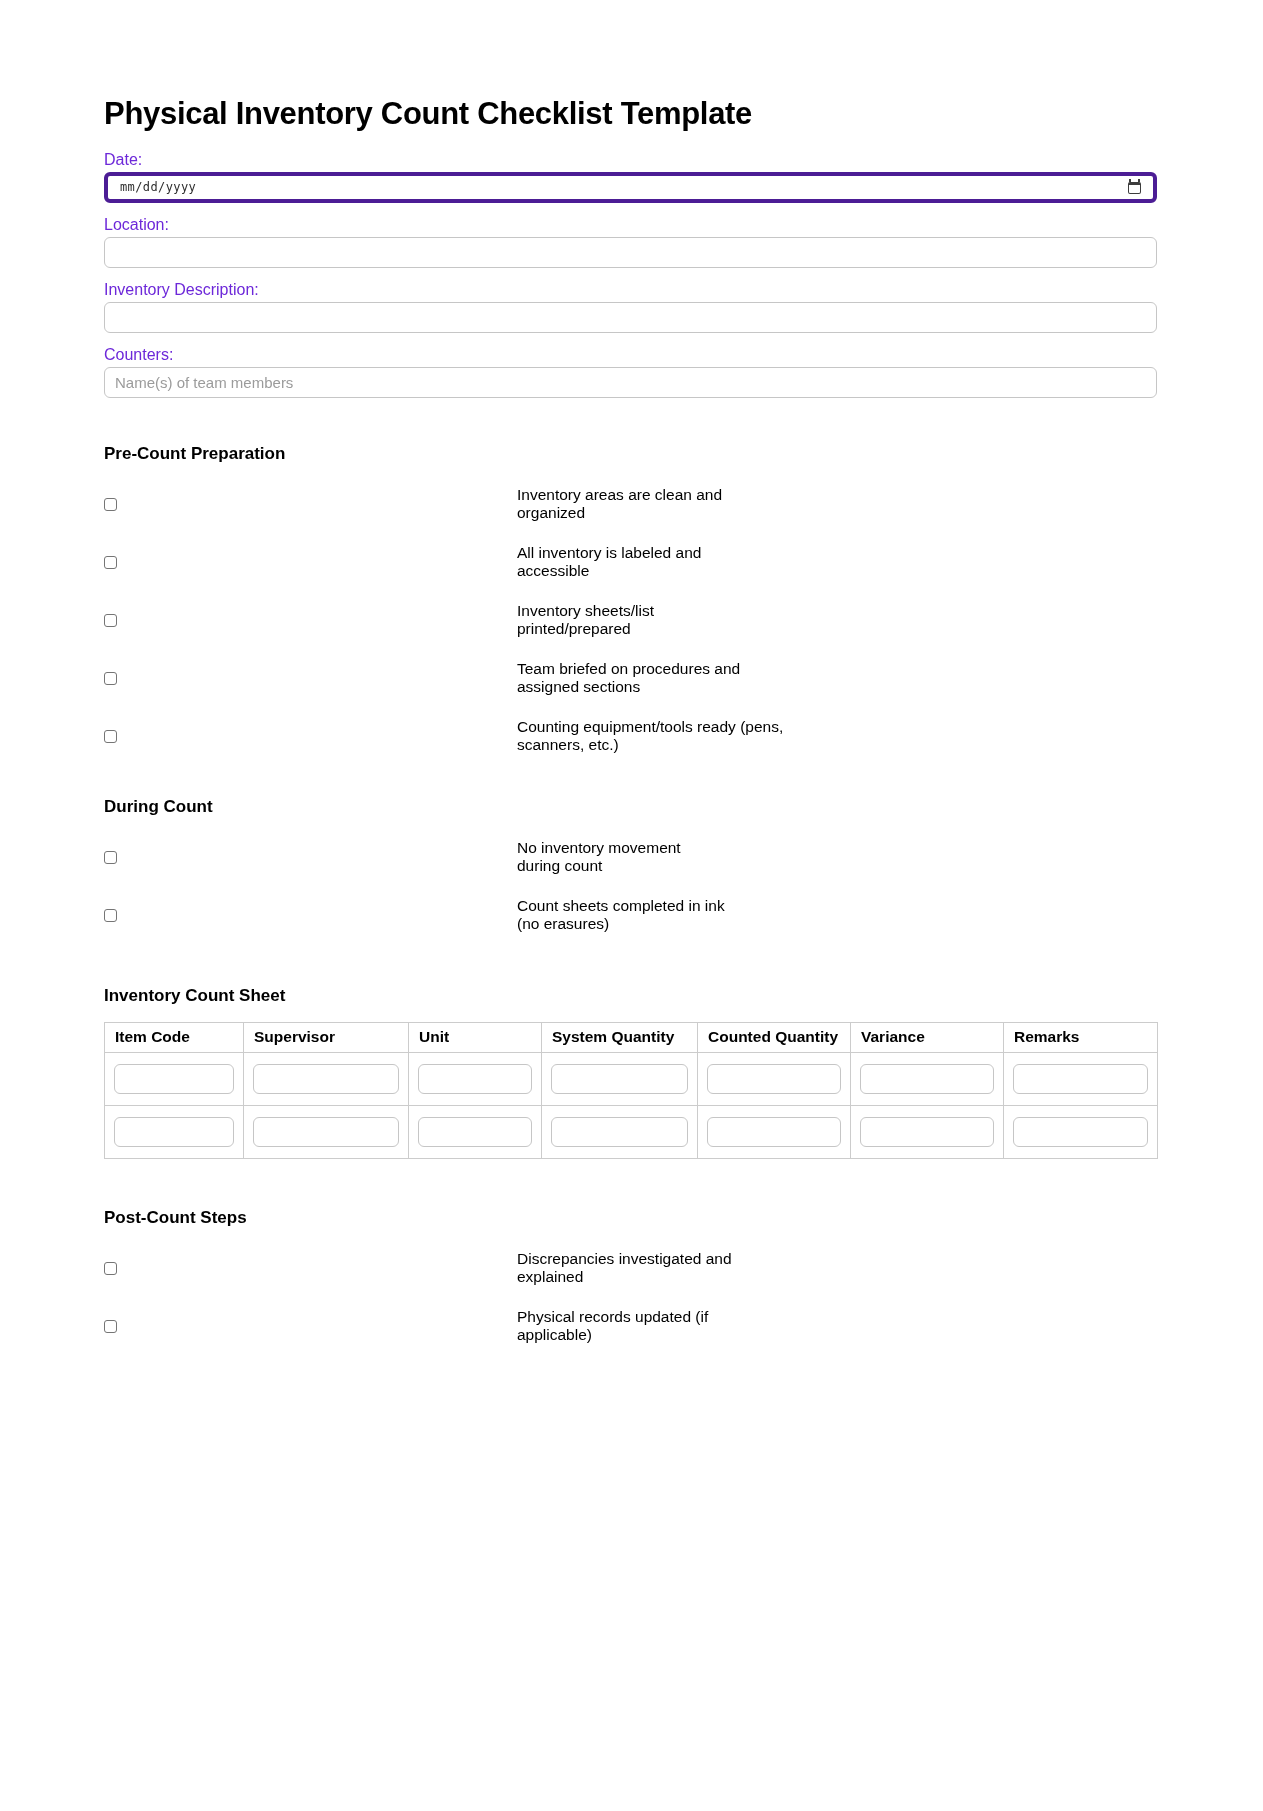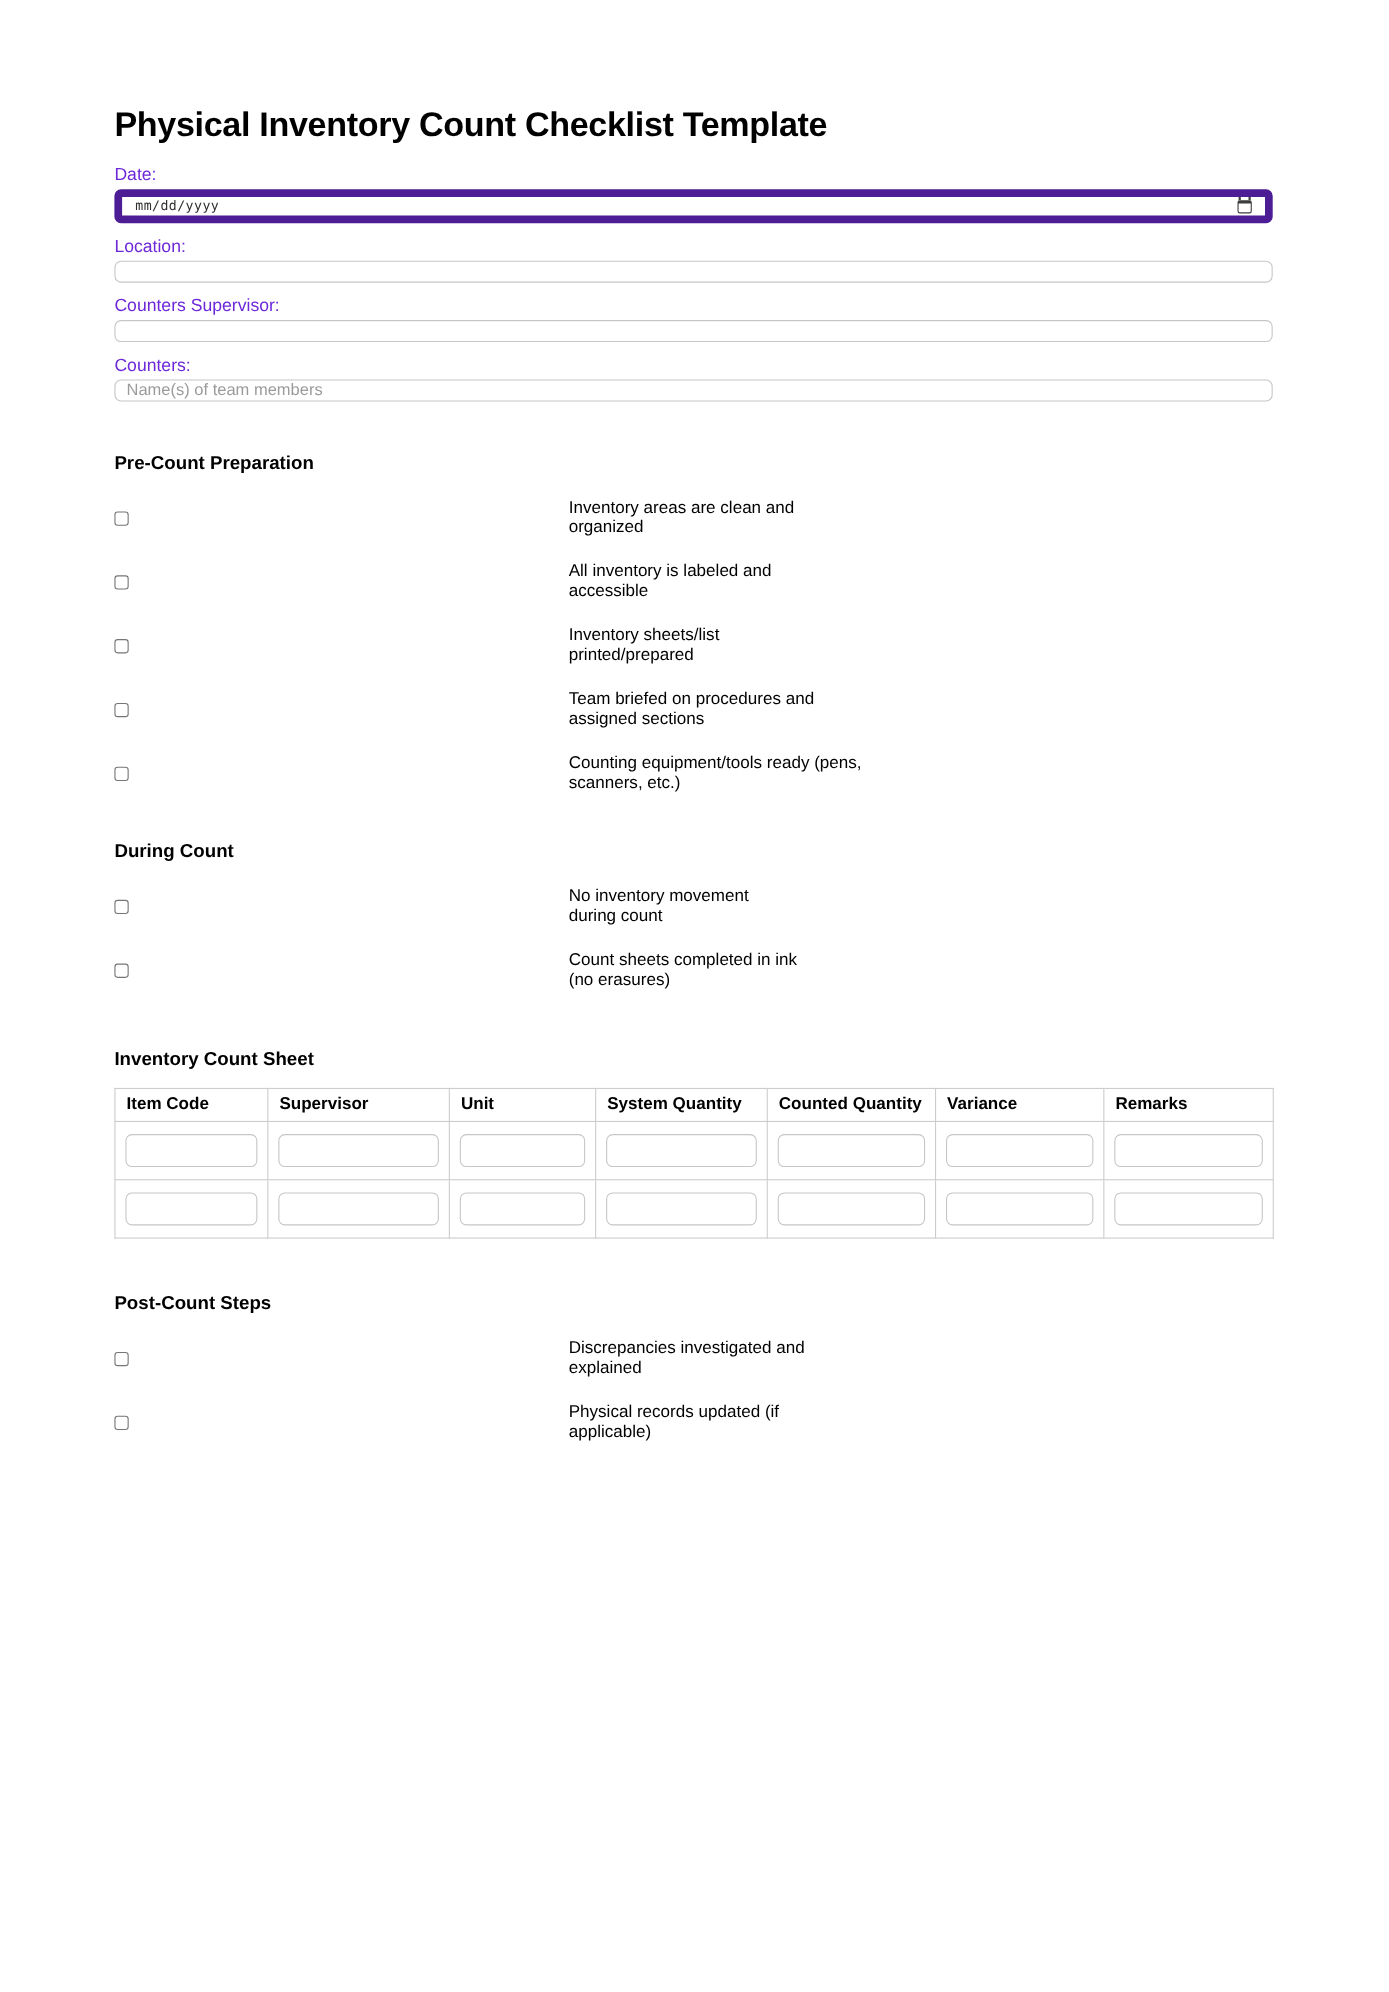--- a/index.html
+++ b/index.html
@@ -3,27 +3,27 @@
 <meta charset="utf-8">
 <style>
   html,body{margin:0;padding:0;background:#ffffff;}
   body{width:1263px;height:1811px;position:relative;font-family:"Liberation Sans",sans-serif;color:#000;}
   .page{width:1053px;margin-left:104px;}
 
   h1{font-size:31px;line-height:1.15;font-weight:bold;margin:96px 0 0 0;letter-spacing:-0.3px;}
 
   .field label{display:block;font-size:16px;line-height:19px;margin-top:12px;color:#6d28d9;}
   .field.first label{margin-top:18px;}
-  .text-input{display:block;width:100%;height:20px;box-sizing:border-box;margin-top:3px;
+  .text-input{display:block;width:100%;height:31px;box-sizing:border-box;margin-top:3px;
     border:1px solid #c6c6c6;border-radius:6px;padding:0 10px;font-size:15px;
     font-family:"Liberation Sans",sans-serif;color:#000;background:#fff;outline:none;}
   .text-input::placeholder{color:#9b9b9b;}
 
   .date-input{display:flex;align-items:center;justify-content:space-between;width:100%;height:31px;
-    box-sizing:border-box;margin-top:3px;border:7px solid #4c1d95;border-radius:6px;
+    box-sizing:border-box;margin-top:3px;border:4px solid #4c1d95;border-radius:6px;
     padding:0 12px;background:#fff;cursor:text;}
   .date-ph{font-family:"DejaVu Sans Mono",monospace;font-size:12px;color:#2e2e2e;letter-spacing:0.4px;}
   .cal-icon{position:relative;width:13px;height:12px;box-sizing:border-box;margin-top:1px;
     border:1.7px solid #3d3d3d;border-top-width:3px;border-radius:2px;flex:none;cursor:pointer;}
   .cal-icon::before,.cal-icon::after{content:"";position:absolute;top:-6px;width:2px;height:3px;background:#3d3d3d;}
   .cal-icon::before{left:0px;}
   .cal-icon::after{right:0px;}
 
   h2{font-size:17px;line-height:23px;font-weight:bold;margin:44px 0 8px 0;}
   h2.h-during{margin-top:40px;}
@@ -58,21 +58,21 @@
       <span class="cal-icon"></span>
     </div>
   </div>
 
   <div class="field">
     <label>Location:</label>
     <input type="text" class="text-input" style="">
   </div>
 
   <div class="field">
-    <label>Counters Supervisor:</label>
+    <label>Inventory Description:</label>
     <input type="text" class="text-input" style="">
   </div>
 
   <div class="field">
     <label>Counters:</label>
     <input type="text" class="text-input" placeholder="Name(s) of team members" style="">
   </div>
 
   <h2>Pre-Count Preparation</h2>
 

